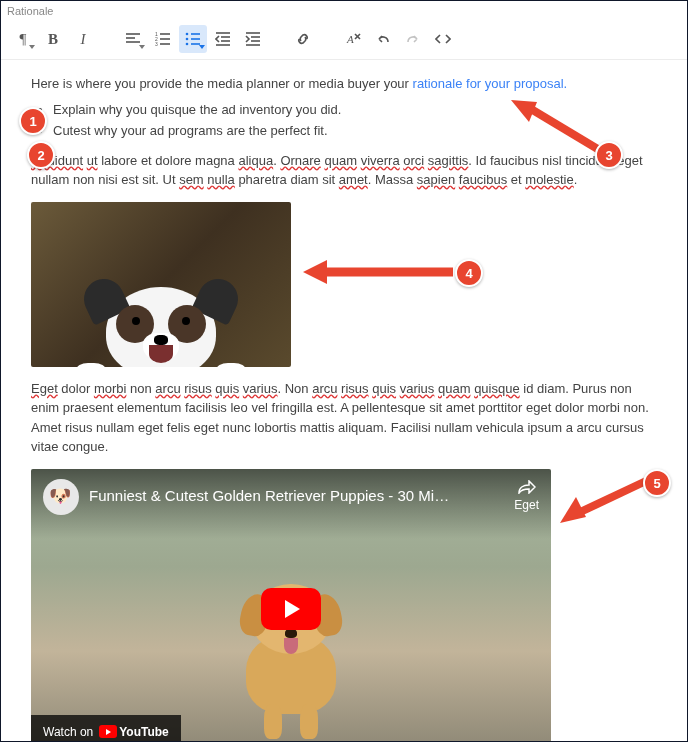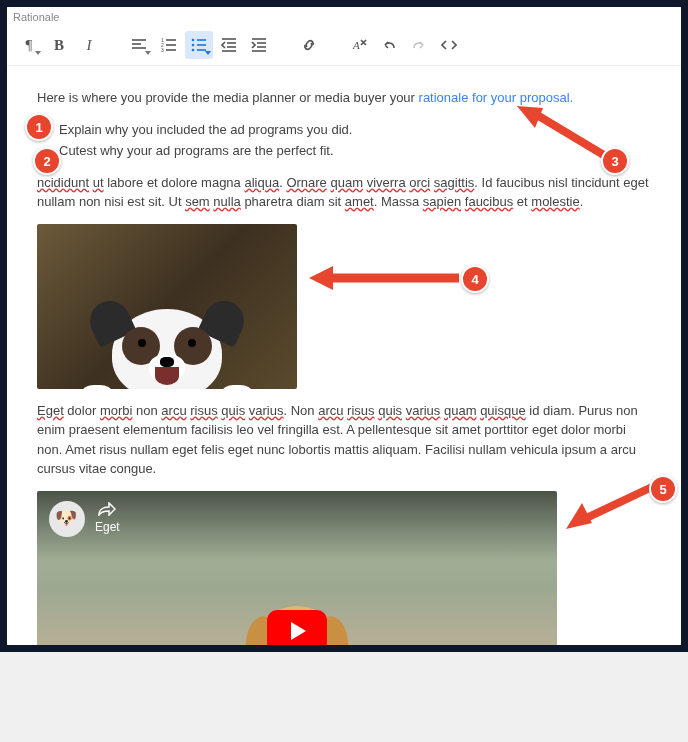--- a/index.html
+++ b/index.html
@@ -1,26 +1,26 @@
 <!DOCTYPE html>
 <html><head>
 <meta charset="utf-8">
 <style>
   html,body{margin:0;padding:0;font-family:Arial,Helvetica,sans-serif;background:#f0f0f0;color:#333;}
-  .frame{width:688px;height:652px;background:#fff;border:7px solid #0f172a;box-sizing:border-box;position:relative;overflow:hidden;}
+  .frame{width:688px;height:742px;background:#fff;border:1px solid #0f172a;box-sizing:border-box;position:relative;overflow:hidden;}
   .title{font-size:11px;color:#888;padding:4px 6px 2px;}
   .toolbar{display:flex;align-items:center;padding:6px 8px;border-bottom:1px solid #ececec;gap:2px;}
   .tbtn{width:28px;height:28px;display:flex;align-items:center;justify-content:center;border-radius:3px;color:#555;cursor:pointer;position:relative;}
   .tbtn.active{background:#d9e8fb;color:#1a73e8;}
   .tbtn svg{width:16px;height:16px;stroke:currentColor;fill:none;stroke-width:1.6;}
   .caret{position:absolute;right:2px;bottom:4px;width:0;height:0;border-left:3px solid transparent;border-right:3px solid transparent;border-top:4px solid #777;}
   .tbtn.active .caret{border-top-color:#1a73e8;}
   .sep{width:18px;}
   .content{padding:10px 30px 20px 30px;font-size:13px;line-height:1.5;color:#444;}
-  .content p{margin:12px 0;}
+  .content p{margin:4px 0;}
   .link{color:#3b82f6;}
   .bul{margin:6px 0 10px 22px;padding:0;}
   .bul li{margin:2px 0;}
   .underr{text-decoration:underline;text-decoration-color:#d33;text-decoration-style:wavy;}
   .img1{width:260px;height:165px;background:linear-gradient(135deg,#6b5a3a 0%,#3e3020 50%,#5a4a2d 100%);border-radius:2px;position:relative;overflow:hidden;margin:12px 0;}
   .dogface{position:absolute;left:50%;bottom:-10px;transform:translateX(-50%);}
   .dogface .head{width:110px;height:90px;background:#f5f5f5;border-radius:50% 50% 45% 45%;position:relative;}
   .dogface .ear{width:40px;height:40px;background:#2b2b2b;position:absolute;top:-8px;border-radius:50% 50% 10% 10%;}
   .dogface .ear.l{left:-22px;transform:rotate(-25deg);}
   .dogface .ear.r{right:-22px;transform:rotate(25deg);}
@@ -159,21 +159,21 @@
         <svg viewBox="0 0 16 16">
           <polyline points="5,4 1,8 5,12"></polyline>
           <polyline points="11,4 15,8 11,12"></polyline>
         </svg>
       </div>
   </div>
 
   <div class="content">
     <p><span>Here is where you provide the media planner or media buyer your </span><span class="link">rationale for your proposal.</span></p>
     <ul class="bul">
-      <li>Explain why you included the ad programs you did.</li>
+      <li>Explain why you quisque the ad inventory you did.</li>
       <li>Cutest why your ad programs are the perfect fit.</li>
     </ul>
     <p id="para1"><span class="underr">ncididunt</span> <span class="underr">ut</span> labore et dolore magna <span class="underr">aliqua</span>. <span class="underr">Ornare</span> <span class="underr">quam</span> <span class="underr">viverra</span> <span class="underr">orci</span> <span class="underr">sagittis</span>. Id faucibus nisl tincidunt eget nullam non nisi est sit. Ut <span class="underr">sem</span> <span class="underr">nulla</span> pharetra diam sit <span class="underr">amet</span>. Massa <span class="underr">sapien</span> <span class="underr">faucibus</span> et <span class="underr">molestie</span>.</p>
 
     <div class="img1">
       <div class="dogface">
         <div class="head">
           <div class="ear l"></div>
             <div class="ear r"></div>
           <div class="patch l"></div>
@@ -188,20 +188,21 @@
         </div>
       </div>
     </div>
 
     <p id="para2"><span class="underr">Eget</span> dolor <span class="underr">morbi</span> non <span class="underr">arcu</span> <span class="underr">risus</span> <span class="underr">quis</span> <span class="underr">varius</span>. Non <span class="underr">arcu</span> <span class="underr">risus</span> <span class="underr">quis</span> <span class="underr">varius</span> <span class="underr">quam</span> <span class="underr">quisque</span> id diam. Purus non enim praesent elementum facilisis leo vel fringilla est. A pellentesque sit amet porttitor eget dolor morbi non. Amet risus nullam eget felis eget nunc lobortis mattis aliquam. Facilisi nullam vehicula ipsum a arcu cursus vitae congue.</p>
 
     <div class="video">
       <div class="vtopfade"></div>
       <div class="vtop">
         <div class="avatar">🐶</div>
+        <div class="vtitle">Funniest &amp; Cutest Golden Retriever Puppies - 30 Mi…</div>
         <div class="share">
           <svg width="18" height="14" viewBox="0 0 18 14">
               <path d="M1 13c0-5 4-8 10-8V1l6 6-6 6V9C6 9 3 10 1 13z" fill="none" stroke="#fff" stroke-width="1.5"></path>
             </svg>
           <span>Eget</span>
         </div>
       </div>
       <div class="puppy">
         <div class="body">
           <div class="head2"></div>

